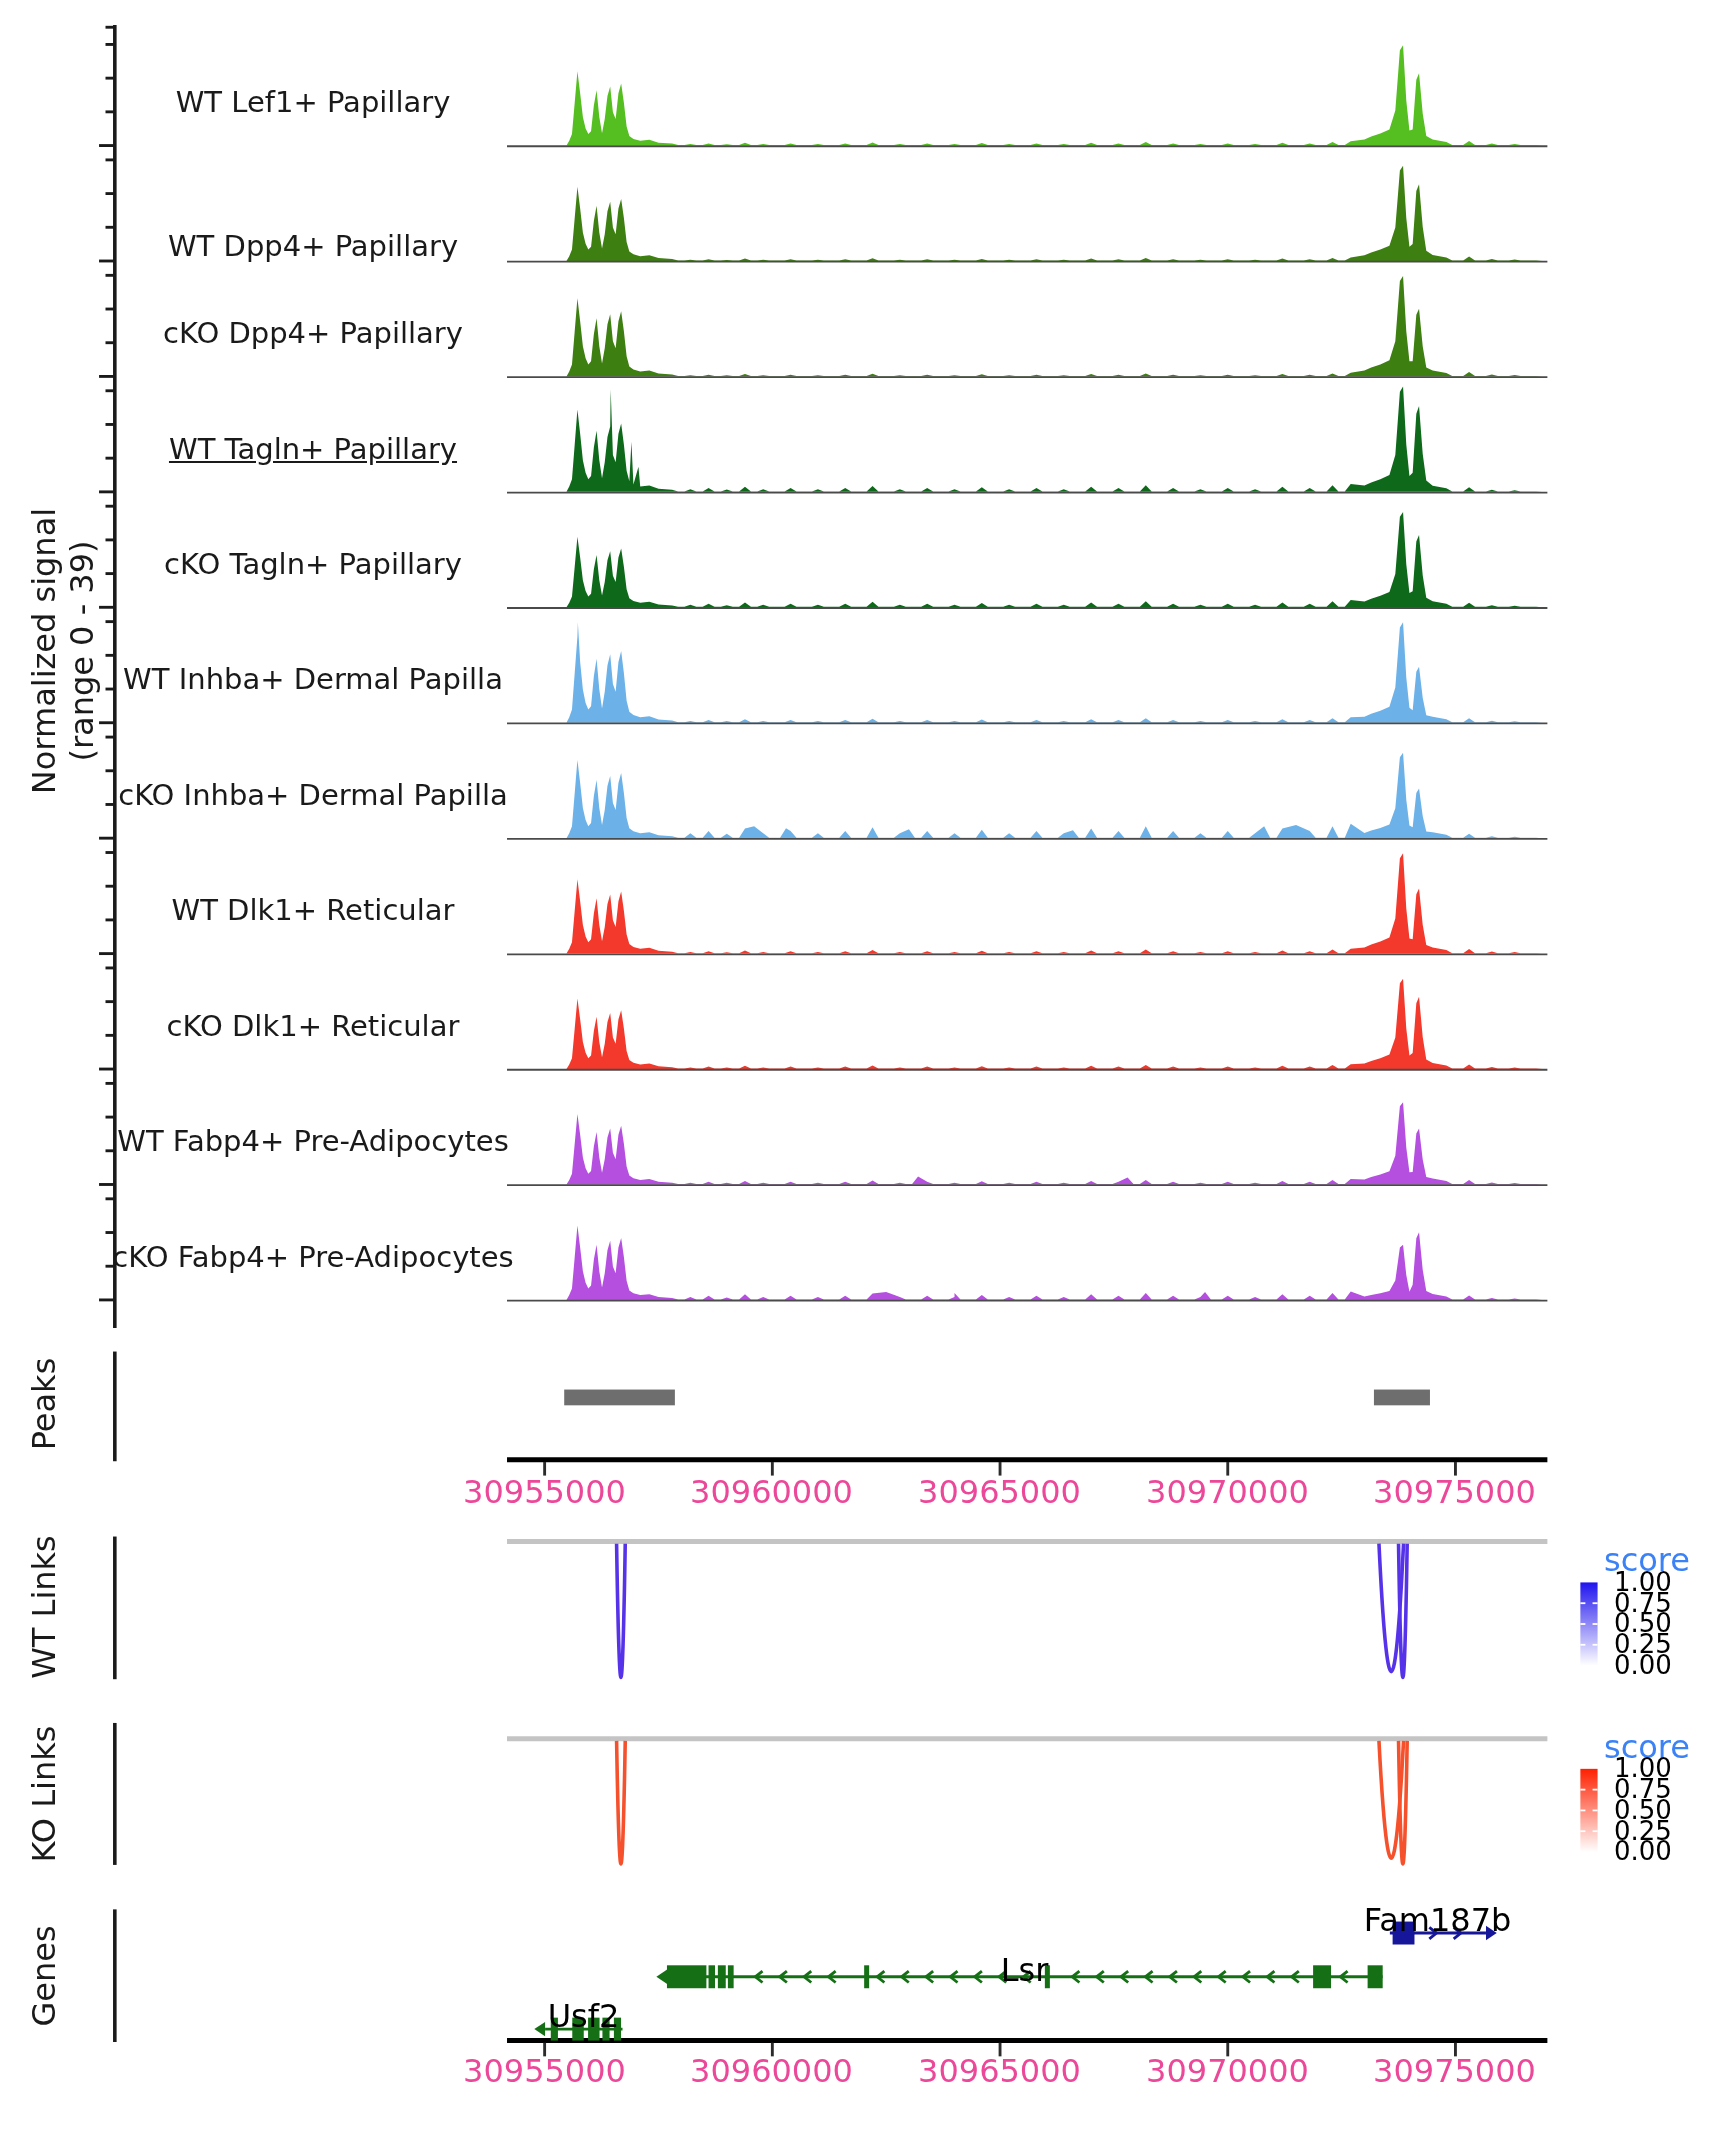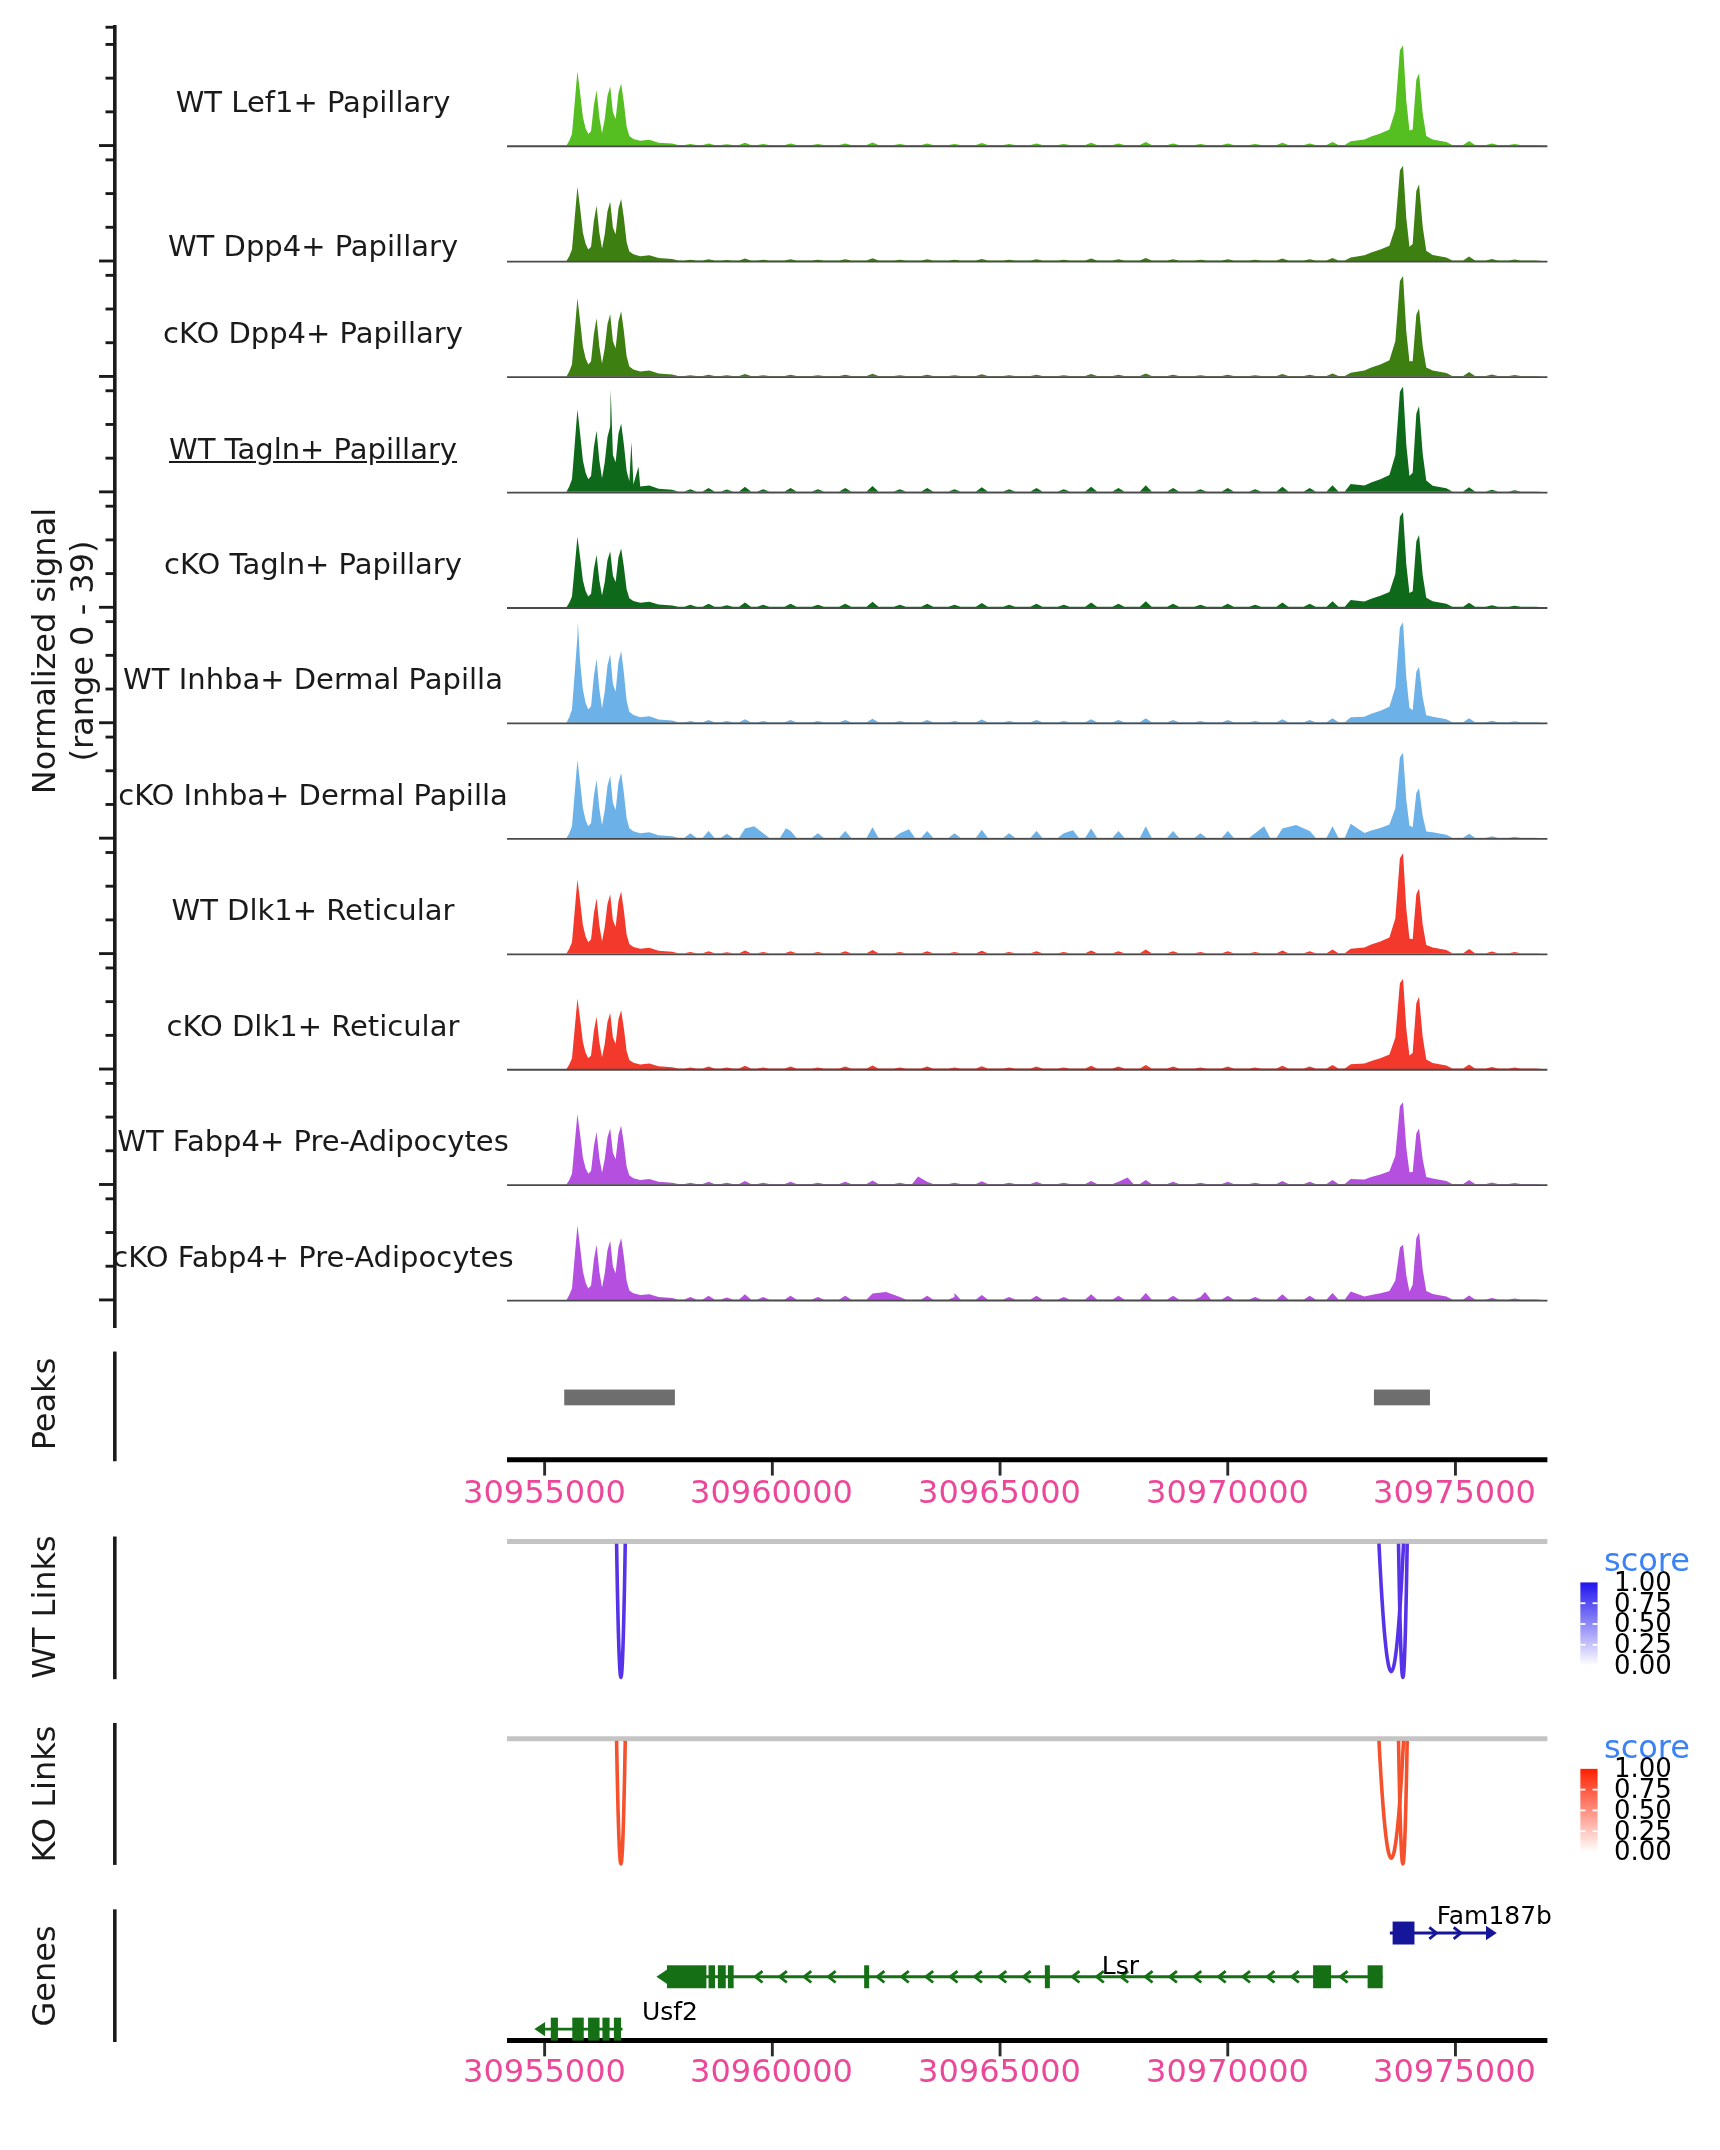--- a/index.html
+++ b/index.html
@@ -8,21 +8,21 @@
   #plot{position:absolute;left:0;top:0;}
   #labels{position:absolute;left:0;top:0;width:1721px;height:2151px;pointer-events:none;}
   .track-label{position:absolute;font-size:29px;color:#1a1a1a;text-align:center;height:34px;line-height:34px;white-space:nowrap;}
   .vlabel{position:absolute;white-space:nowrap;transform:translate(-50%,-50%) rotate(-90deg);color:#1a1a1a;}
   .ylab{font-size:32px;text-align:center;line-height:1.2;}
   .seclab{font-size:32px;}
   .xtick{position:absolute;font-size:32px;color:#ec4899;text-align:center;width:229px;white-space:nowrap;}
   .xtitle{position:absolute;font-size:36px;color:#000;text-align:center;width:574px;}
   .scoretitle{position:absolute;font-size:32px;color:#3b82f6;}
   .scoretick{position:absolute;font-size:26px;color:#000;height:29px;line-height:29px;}
-  .genelabel{position:absolute;font-size:25px;color:#000;text-align:right;width:229px;white-space:nowrap;}
+  .genelabel{position:absolute;font-size:32px;color:#000;text-align:center;width:229px;white-space:nowrap;}
 </style>
 </head>
 <body>
 
 <div id="canvas">
   <svg id="plot" width="1721" height="2151" viewBox="0 0 2400 3000">
       <defs>
         <linearGradient id="gradWT" x1="0" y1="0" x2="0" y2="1">
           <stop offset="0%" stop-color="#2014EE"></stop>
           <stop offset="100%" stop-color="#ffffff"></stop>

